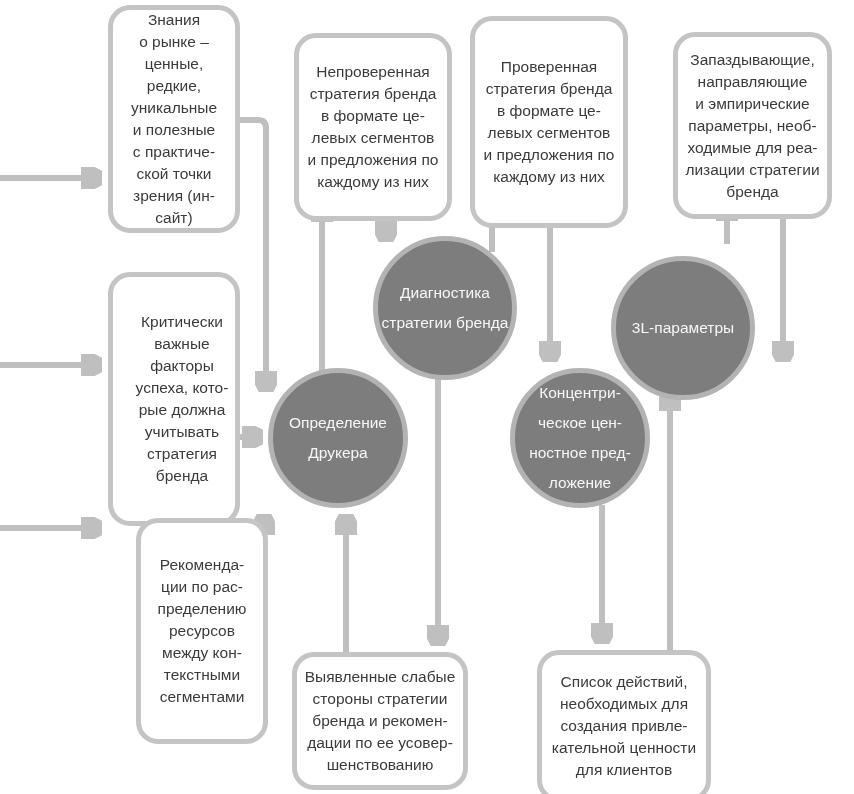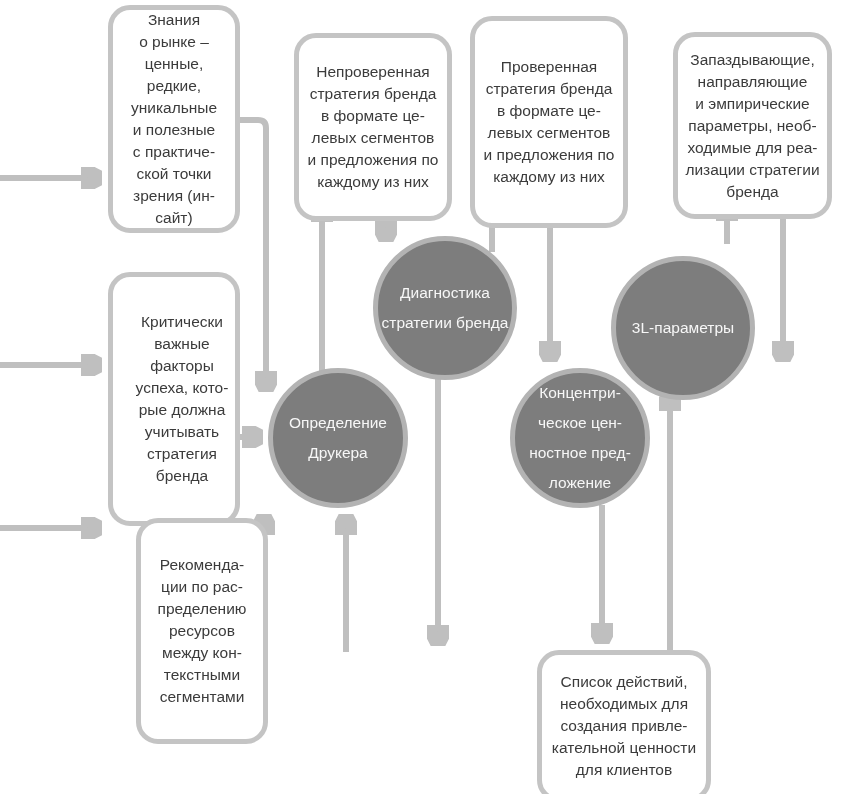--- a/index.html
+++ b/index.html
@@ -142,20 +142,27 @@
   </div>
   <div class="node box" id="n-resources">
     <div class="txt">Рекоменда-
 ции по рас-
 пределению
 ресурсов
 между кон-
 текстными
 сегментами</div>
   </div>
+  <div class="node box" id="n-weaknesses">
+    <div class="txt">Выявленные слабые
+стороны стратегии
+бренда и рекомен-
+дации по ее усовер-
+шенствованию</div>
+  </div>
   <div class="node box" id="n-actions">
     <div class="txt">Список действий,
 необходимых для
 создания привле-
 кательной ценности
 для клиентов</div>
   </div>
 
   <div class="node circle" id="n-drucker">
     <div class="txt">Определение

